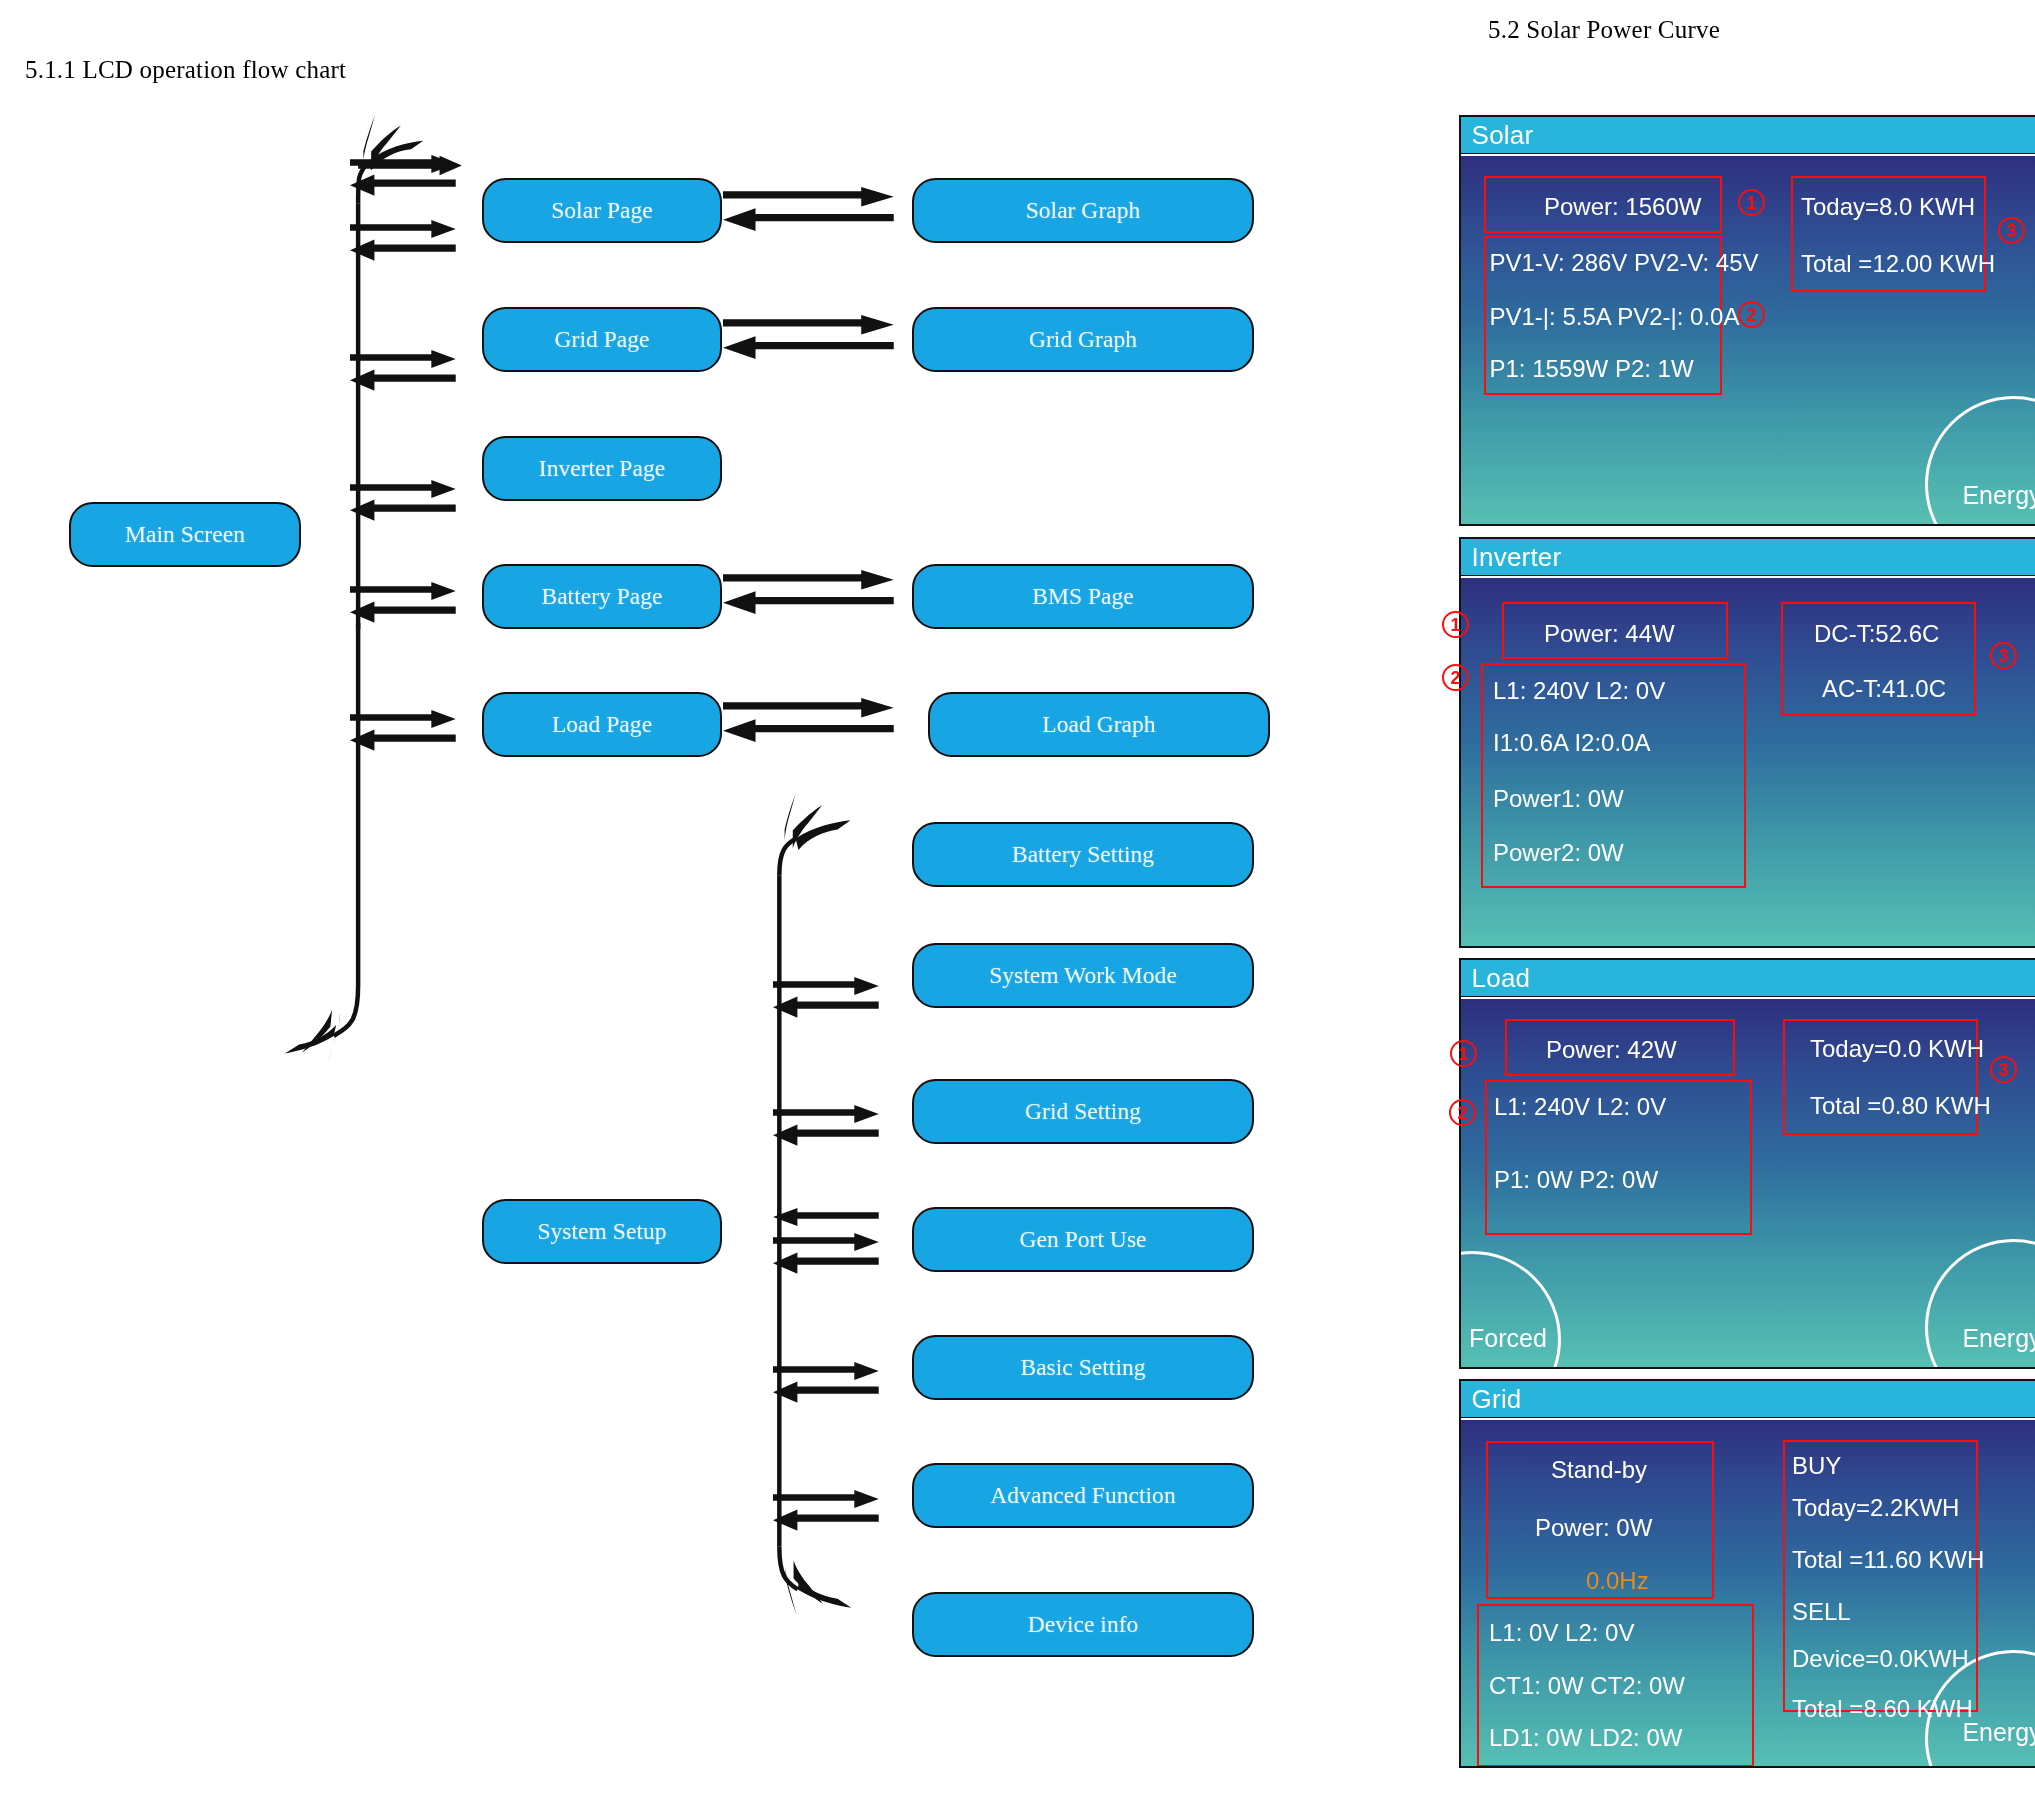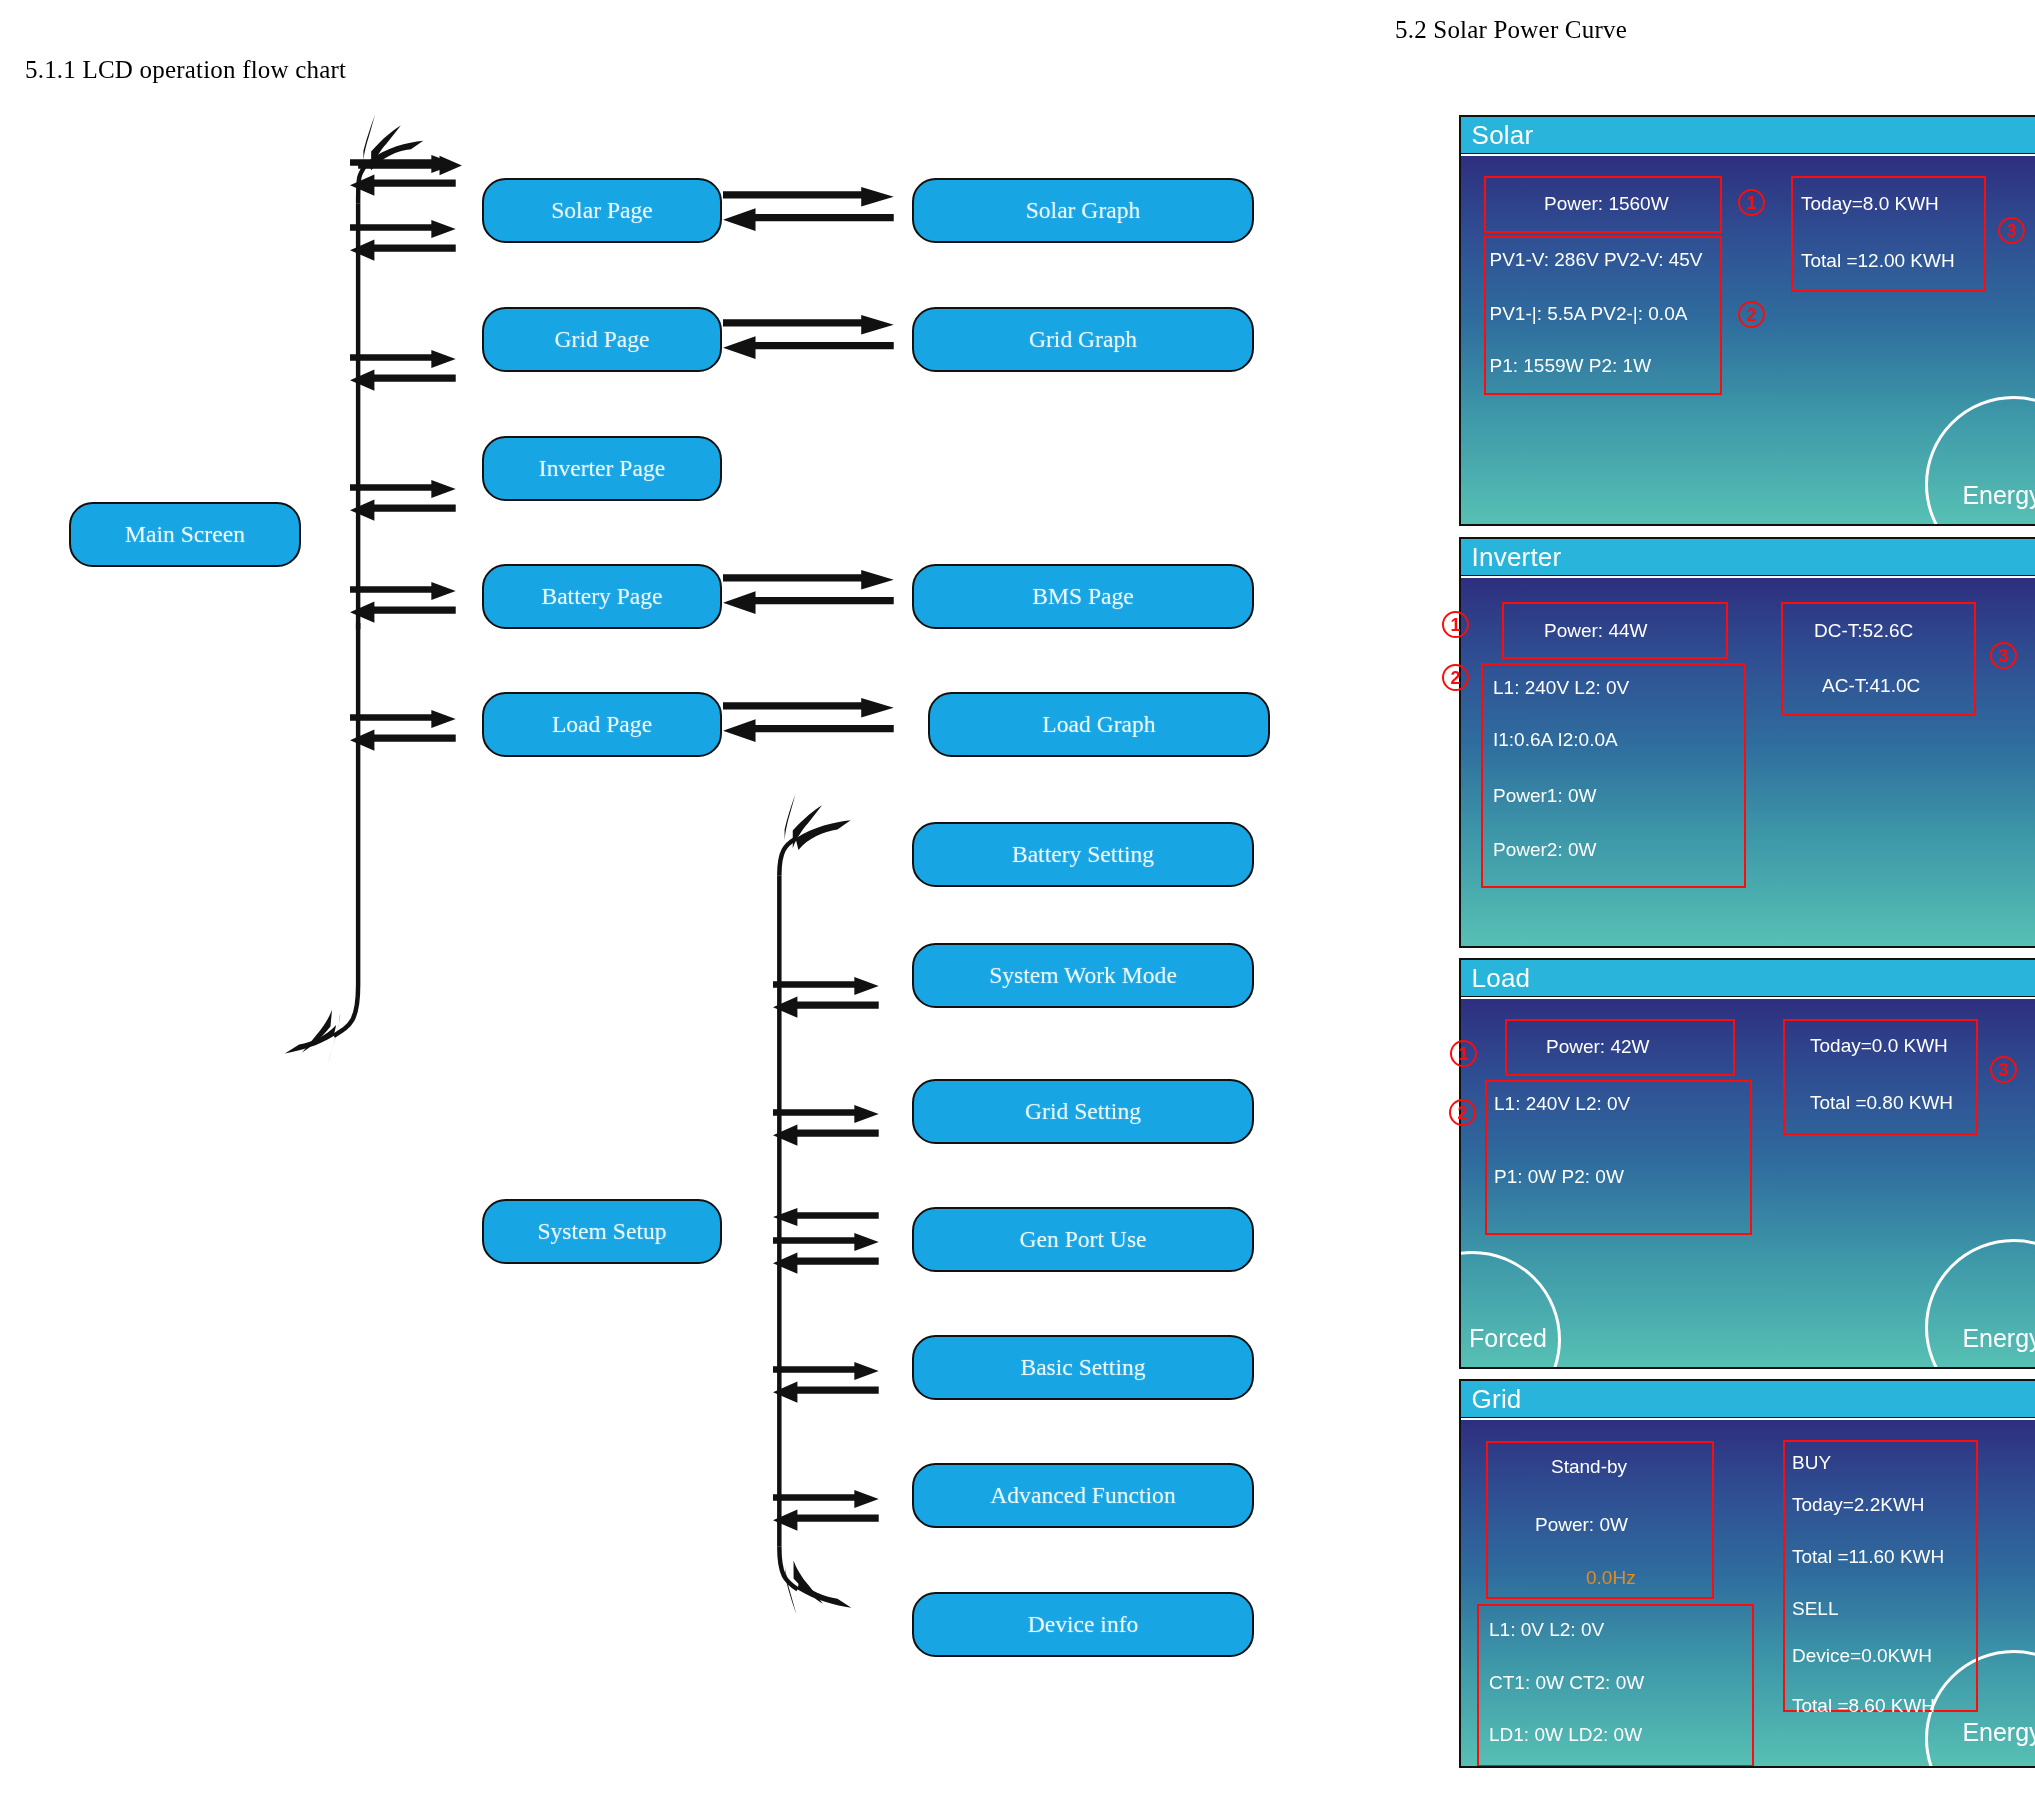--- a/index.html
+++ b/index.html
@@ -26,41 +26,41 @@
              display:flex;align-items:center;box-sizing:border-box;padding-left:10.6px;
              color:#fff;font-family:"Liberation Sans",sans-serif;font-size:26px;
              letter-spacing:0.2px;}
   .lcd-body{position:absolute;left:0;right:0;bottom:0;top:39px;
             background:linear-gradient(180deg,#2e2f7e 0%,#2f4f93 22%,#2f6d9e 45%,
                                         #3d97a8 70%,#57c0b4 100%);
             color:#fff;font-family:"Liberation Sans",sans-serif;}
 
   .rbox{position:absolute;border:2.8px solid #fb0d0d;box-sizing:border-box;}
   .lcdtxt{position:absolute;color:#fff;font-family:"Liberation Sans",sans-serif;
-          font-size:19px;white-space:nowrap;}
+          font-size:24px;white-space:nowrap;}
   .lcdtxt.hz{color:#E98B1B;}
 
   
   .circnum{position:absolute;width:27px;height:27px;border:2.4px solid #fb0d0d;
            border-radius:50%;color:#fb0d0d;font-family:"Liberation Sans",sans-serif;
            font-size:18px;font-weight:bold;display:flex;align-items:center;
            justify-content:center;box-sizing:border-box;line-height:1;}
 
   
   .arc{position:absolute;width:171px;height:171px;border:3.7px solid #fff;
        border-radius:50%;background:transparent;}
   .corner-label{position:absolute;color:#fff;font-family:"Liberation Sans",sans-serif;
                 font-size:25px;}
 </style>
 </head>
 <body>
 
 <div class="sec-title abs nosel" style="left:25px;top:56px;">5.1.1  LCD operation flow chart</div>
 
-<div class="sec-title abs nosel" style="left:1395px;top:16.3px;">5.2 Solar Power Curve</div>
+<div class="sec-title abs nosel" style="left:1488px;top:16.3px;">5.2 Solar Power Curve</div>
 
 <svg class="abs" style="left:0;top:0;" width="1404" height="1798" viewBox="0 0 3450 4417">
 
   <path d="M880 500 C 880 430, 880 430, 905 395" stroke="#111" stroke-width="11" fill="none"></path>
   <path d="M880 500 L 880 1530" stroke="#111" stroke-width="11" fill="none"></path>
   <path d="M880 1530 C 880 1560, 880 1520, 880 1545" stroke="#111" stroke-width="11" fill="none"></path>
   <path d="M880 1530 L 880 2420" stroke="#111" stroke-width="11" fill="none"></path>
   <path d="M880 2420 C 880 2510, 860 2520, 820 2545" stroke="#111" stroke-width="11" fill="none"></path>
 
   <path d="M905 395 C 950 360, 1000 350, 1040 345 L 1010 366 C 975 370, 940 385, 912 418 Z" fill="#111"></path>

